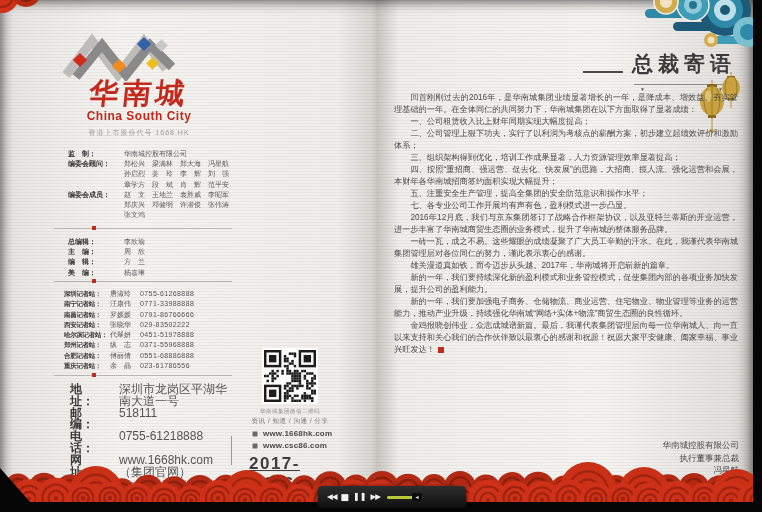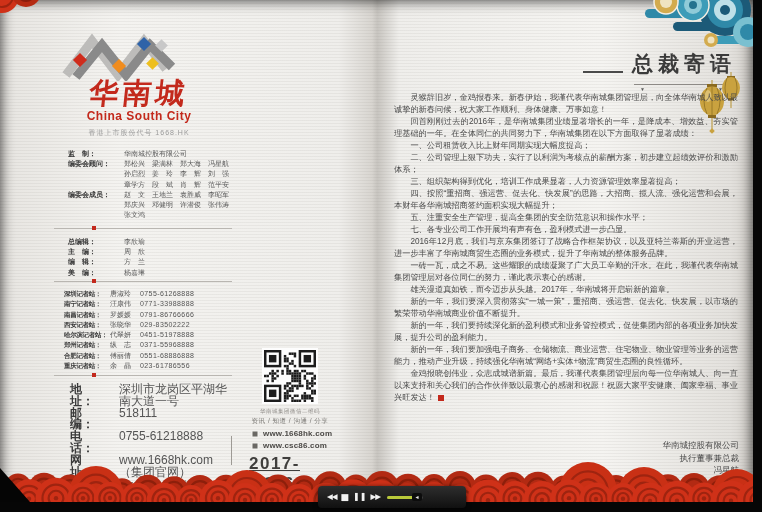--- a/index.html
+++ b/index.html
@@ -405,32 +405,30 @@
         <rect x="13" y="12" width="10" height="3.5" fill="#8a6a20"></rect>
         <ellipse cx="18" cy="29" rx="12" ry="14.5" fill="#c9a23f"></ellipse>
         <path d="M13,16 Q7,29 13,42 M23,16 Q29,29 23,42 M18,14.5 L18,43.5" fill="none" stroke="#9a7a28" stroke-width="1"></path>
         <ellipse cx="14" cy="24" rx="3.5" ry="6" fill="#e6cf8a" opacity=".7"></ellipse>
         <rect x="14" y="43" width="8" height="3" fill="#8a6a20"></rect>
         <line x1="18" y1="46" x2="18" y2="58" stroke="#b5902f" stroke-width="1"></line>
         <rect x="16" y="57" width="4" height="4" transform="rotate(45 18 59)" fill="#c9a23f"></rect>
       </svg>
 
       <div class="body-text">
-        <p>灵猴辞旧岁，金鸡报春来。新春伊始，我谨代表华南城集团管理层，向全体华南城人致以最诚挚的新春问候，祝大家工作顺利、身体健康、万事如意！</p>
         <p>回首刚刚过去的2016年，是华南城集团业绩显著增长的一年，是降成本、增效益、夯实管理基础的一年。在全体同仁的共同努力下，华南城集团在以下方面取得了显著成绩：</p>
         <p>一、公司租赁收入比上财年同期实现大幅度提高；</p>
         <p>二、公司管理上狠下功夫，实行了以利润为考核点的薪酬方案，初步建立起绩效评价和激励体系；</p>
         <p>三、组织架构得到优化，培训工作成果显著，人力资源管理效率显著提高；</p>
         <p>四、按照“重招商、强运营、促去化、快发展”的思路，大招商、揽人流、强化运营和会展，本财年各华南城招商签约面积实现大幅提升；</p>
         <p>五、注重安全生产管理，提高全集团的安全防范意识和操作水平；</p>
         <p>七、各专业公司工作开展均有声有色，盈利模式进一步凸显。</p>
         <p>2016年12月底，我们与京东集团签订了战略合作框架协议，以及亚特兰蒂斯的开业运营，进一步丰富了华南城商贸生态圈的业务模式，提升了华南城的整体服务品牌。</p>
         <p>一砖一瓦，成之不易。这些耀眼的成绩凝聚了广大员工辛勤的汗水。在此，我谨代表华南城集团管理层对各位同仁的努力，谨此表示衷心的感谢。</p>
         <p>雄关漫道真如铁，而今迈步从头越。2017年，华南城将开启崭新的篇章。</p>
-        <p>新的一年，我们要深入贯彻落实“一城一策”，重招商、强运营、促去化、快发展，以市场的繁荣带动华南城商业价值不断提升。</p>
         <p>新的一年，我们要持续深化新的盈利模式和业务管控模式，促使集团内部的各项业务加快发展，提升公司的盈利能力。</p>
         <p>新的一年，我们要加强电子商务、仓储物流、商业运营、住宅物业、物业管理等业务的运营能力，推动产业升级，持续强化华南城“网络+实体+物流”商贸生态圈的良性循环。</p>
         <p><span>金鸡报晓创伟业，众志成城谱新篇。最后，我谨代表集团管理层向每一位华南城人、向一直以来支持和关心我们的合作伙伴致以最衷心的感谢和祝愿！祝愿大家平安健康、阖家幸福、事业兴旺发达！</span><span class="seal"></span></p>
       </div>
 
       <div class="signature">
         <div>华南城控股有限公司</div>
         <div>执行董事兼总裁</div>
         <div>冯星航</div>
       </div>

